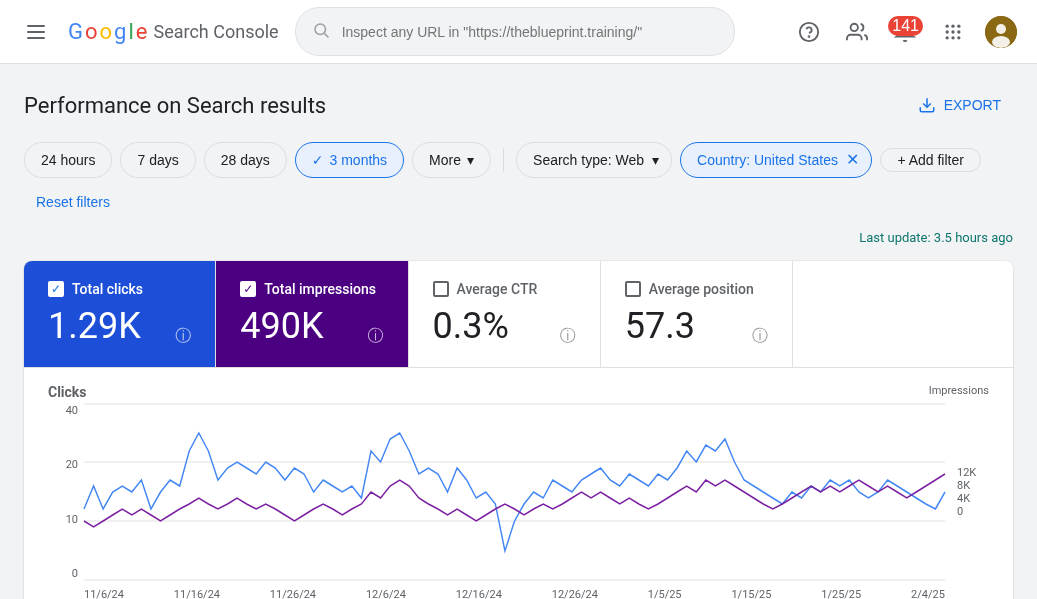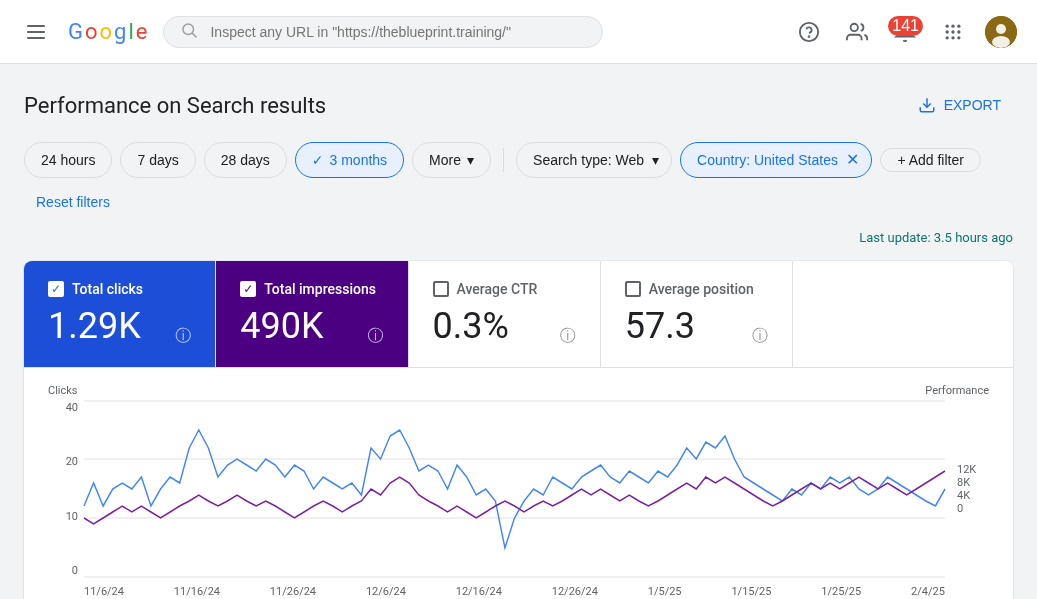--- a/index.html
+++ b/index.html
@@ -24,21 +24,21 @@
     .google-logo { display: flex; align-items: center; gap: 2px; font-size: 22px; font-weight: 400; }
     .logo-g { color: #4285f4; }
     .logo-o1 { color: #ea4335; }
     .logo-o2 { color: #fbbc05; }
     .logo-g2 { color: #4285f4; }
     .logo-l { color: #34a853; }
     .logo-e { color: #ea4335; }
     .logo-sc { color: #5f6368; font-size: 18px; margin-left: 4px; }
 
     .search-bar {
-      flex: 1; max-width: 440px; height: 32px;
+      flex: 1; max-width: 440px; height: 49px;
       border: 1px solid #dfe1e5; border-radius: 24px;
       display: flex; align-items: center; padding: 0 16px; gap: 12px;
       background: #f1f3f4;
     }
     .search-bar input {
       border: none; background: none; outline: none; font-size: 14px;
       color: #202124; width: 100%;
     }
     .search-icon-inline { color: #9aa0a6; font-size: 18px; }
 
@@ -181,21 +181,21 @@
       position: absolute; left: 36px; right: 44px; bottom: 0; height: 20px;
       display: flex; justify-content: space-between; align-items: center;
       font-size: 11px; color: #5f6368;
     }
 
     svg.chart { width: 100%; height: 100%; overflow: visible; }
     svg.chart .grid-line { stroke: #e0e0e0; stroke-width: 1; }
     svg.chart .clicks-line { stroke: #4285f4; stroke-width: 1.5; fill: none; }
     svg.chart .impressions-line { stroke: #7b1fa2; stroke-width: 1.5; fill: none; }
 
-    .axis-label-left { font-size: 11px; color: #5f6368; }
+    .axis-label-left { font-size: 14px; color: #5f6368; font-weight: bold; }
     .axis-label-right { font-size: 11px; color: #5f6368; }
   </style>
 </head>
 <body>
 
 <header class="header">
   <div class="header-left">
     <button class="hamburger-btn">
       <svg width="18" height="18" viewBox="0 0 18 18" fill="currentColor">
         <rect y="2" width="18" height="2" rx="1"></rect>
@@ -203,20 +203,21 @@
         <rect y="14" width="18" height="2" rx="1"></rect>
       </svg>
     </button>
     <div class="google-logo">
       <span class="logo-g">G</span>
         <span class="logo-o1">o</span>
         <span class="logo-o2">o</span>
         <span class="logo-g2">g</span>
         <span class="logo-l">l</span>
         <span class="logo-e">e</span>
+      <span class="logo-sc"> Search Console</span>
     </div>
   </div>
 
   <div class="search-bar">
     <span class="search-icon-inline">
       <svg width="18" height="18" viewBox="0 0 24 24" fill="none" stroke="#9aa0a6" stroke-width="2">
         <circle cx="11" cy="11" r="7"></circle>
         <line x1="16.5" y1="16.5" x2="22" y2="22"></line>
       </svg>
     </span>
@@ -374,21 +375,21 @@
           <span class="metric-help" style="color:#5f6368;">ⓘ</span>
         </div>
       </div>
 
       <div class="metric-block" style="flex:1.2; background:#fff;"></div>
     </div>
 
     <div class="chart-area">
       <div style="display:flex; justify-content:space-between; margin-bottom:4px;">
         <span class="axis-label-left">Clicks</span>
-        <span class="axis-label-right">Performance</span>
+        <span class="axis-label-right">Impressions</span>
       </div>
       <div class="chart-wrapper">
 
         <div class="y-axis-left">
           <span>40</span>
             <span>20</span>
             <span>10</span>
             <span>0</span>
         </div>
 

